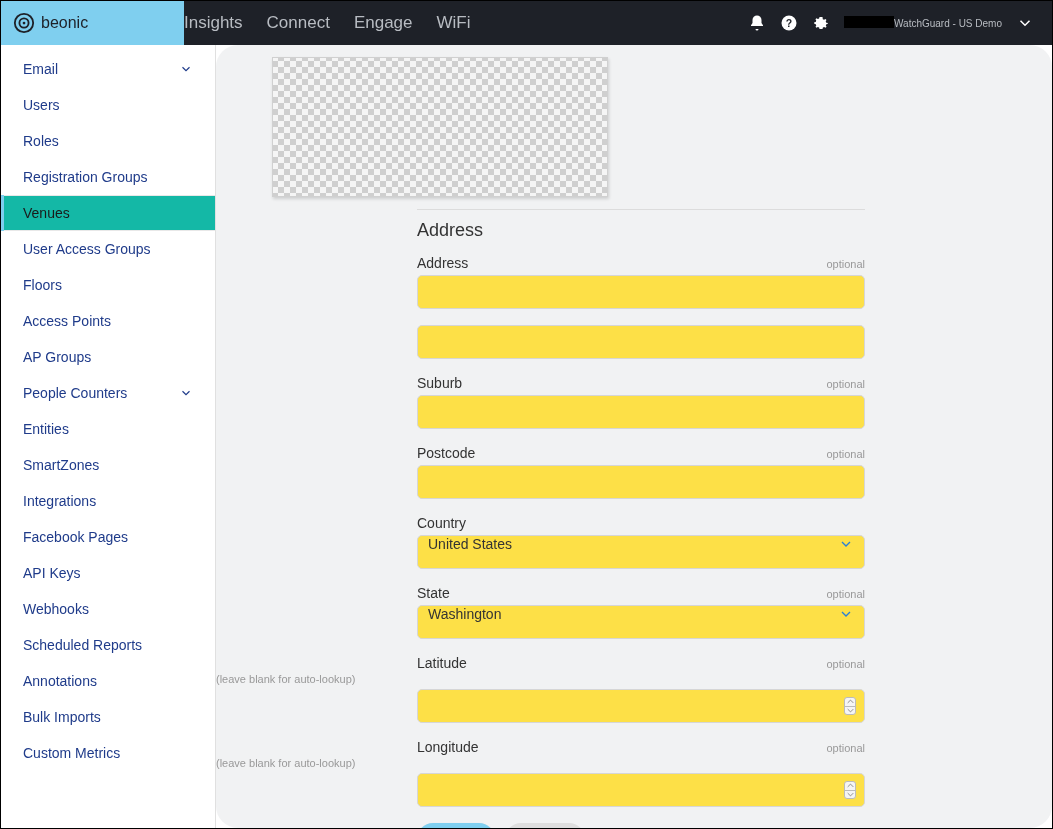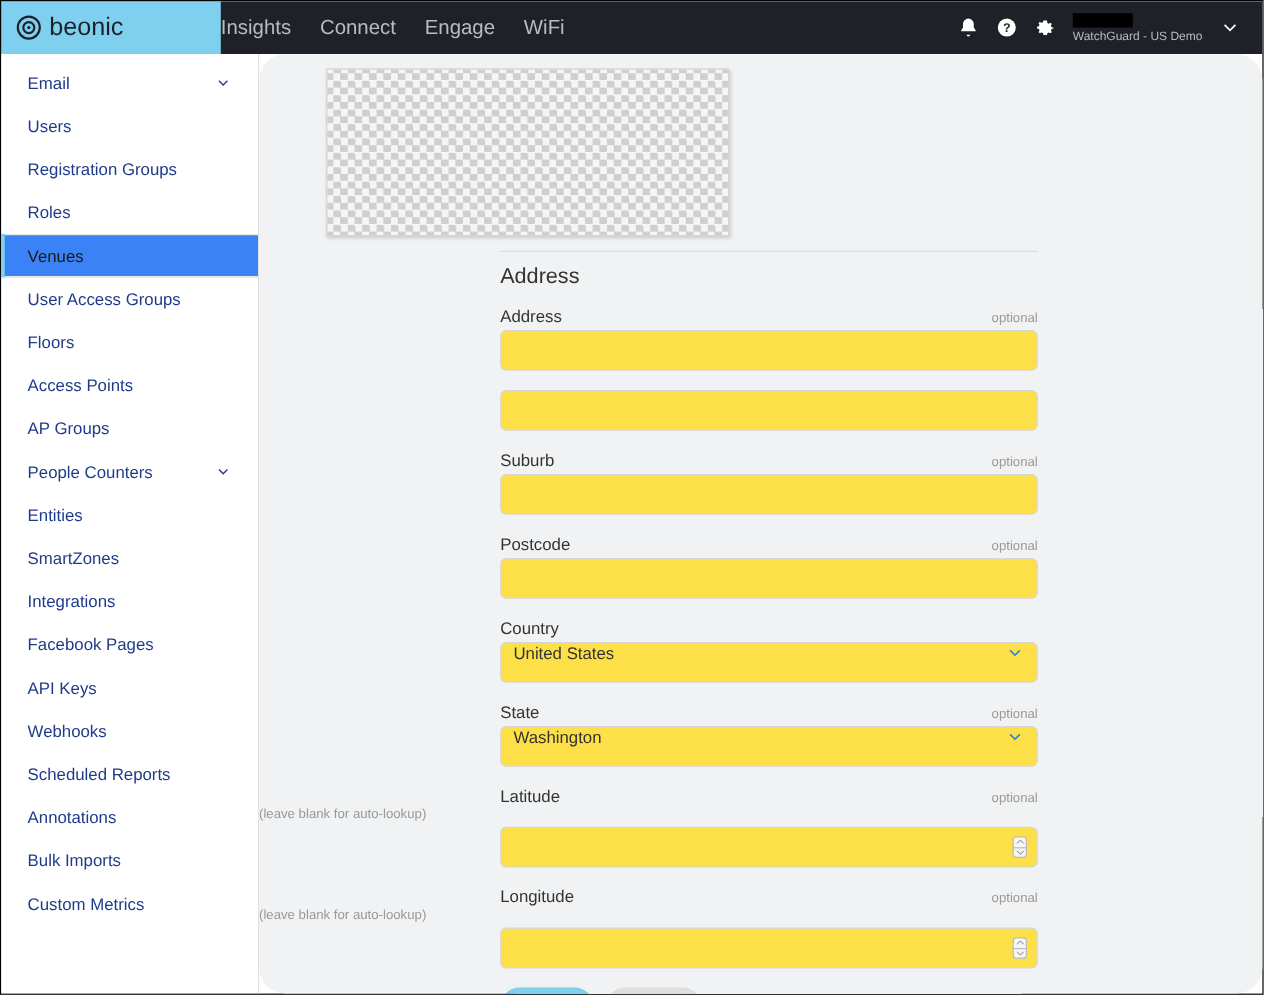--- a/index.html
+++ b/index.html
@@ -1,32 +1,32 @@
 <!DOCTYPE html>
 <html><head>
 <meta charset="utf-8">
 <style>
 * { box-sizing: border-box; margin: 0; padding: 0; }
 body { font-family: -apple-system, BlinkMacSystemFont, "Segoe UI", Arial, sans-serif; font-size: 14px; color: #1a1a1a; background: #fff; width: 1053px; height: 829px; overflow: hidden; border: 1px solid #000; }
 .app { display: flex; flex-direction: column; height: 100%; }
 .topbar { height: 44px; background: #1e2128; display: flex; align-items: center; color: #b8bcc2; }
-.logo-box { width: 183px; height: 44px; background: #7fcfef; display: flex; align-items: center; padding-left: 12px; color: #1e2128; font-size: 21px; font-weight: 500; }
+.logo-box { width: 183px; height: 44px; background: #7fcfef; display: flex; align-items: center; padding-left: 12px; color: #1e2128; font-size: 16px; font-weight: 500; }
 .logo-box svg { width: 22px; height: 22px; margin-right: 6px; }
 .top-nav { display: flex; align-items: center; gap: 24px; font-size: 17px; }
 .top-nav span { cursor: pointer; }
 .top-right { margin-left: auto; display: flex; align-items: center; gap: 14px; padding-right: 18px; }
 .top-right svg { width: 18px; height: 18px; fill: #fff; }
-.org-block { display: flex; flex-direction: column; align-items: flex-start; }
+.org-block { display: flex; flex-direction: row; align-items: center; }
 .org-black { width: 50px; height: 12px; background: #000; margin-bottom: 2px; }
 .org-name { font-size: 10px; color: #b8bcc2; }
 .chev-down { width: 14px; height: 14px; }
 .body { flex: 1; display: flex; overflow: hidden; }
 .sidebar { width: 215px; background: #fff; border-right: 1px solid #e0e0e0; overflow-y: auto; padding-top: 6px; }
 .side-item { display: flex; align-items: center; justify-content: space-between; padding: 10px 22px; color: #1f3b8a; font-size: 14px; cursor: pointer; }
-.side-item.active { background: #3b82f6; color: #1a1a1a; font-weight: 500; border-left: 3px solid #7fcfef; padding-left: 19px; box-shadow: inset 0 1px 0 #e8e8e8, inset 0 -1px 0 #e8e8e8; }
+.side-item.active { background: #14b8a6; color: #1a1a1a; font-weight: 500; border-left: 3px solid #7fcfef; padding-left: 19px; box-shadow: inset 0 1px 0 #e8e8e8, inset 0 -1px 0 #e8e8e8; }
 .side-item svg { width: 14px; height: 14px; stroke: #1f3b8a; }
 .main { flex: 1; background: #f1f2f3; overflow-y: auto; padding: 0 0 30px 0; border-radius: 22px; }
 .content { width: 650px; margin-left: 0; }
 .img-ph { width: 336px; height: 140px; margin: 12px 0 12px 56px; border: 1px solid #d0d0d0; box-shadow: 1px 2px 3px rgba(0,0,0,.15); background: repeating-conic-gradient(#cfcfcf 0% 25%, #f5f5f5 0% 50%) 50% / 12px 12px; }
 .divider { border-top: 1px solid #dcdcdc; width: 448px; margin-left: 201px; margin-bottom: 10px; }
 .section-title { font-size: 18px; font-weight: 500; color: #333; padding-left: 201px; margin-top: 6px; margin-bottom: 14px; }
 .field-row { display: flex; align-items: baseline; padding-left: 201px; width: 649px; margin-bottom: 4px; }
 .field-label { font-size: 14px; color: #333; }
 .field-opt { margin-left: auto; font-size: 11px; color: #999; }
 .field-hint { font-size: 11px; color: #999; margin-top: -2px; margin-bottom: 4px; }
@@ -88,24 +88,24 @@
       <div class="side-item">
           <span>Email</span>
           <svg viewBox="0 0 24 24">
             <path d="M6 9l6 6 6-6" fill="none" stroke-width="2"></path>
           </svg>
         </div>
       <div class="side-item">
           <span>Users</span>
         </div>
       <div class="side-item">
+          <span>Roles</span>
+        </div>
+      <div class="side-item">
           <span>Registration Groups</span>
-        </div>
-      <div class="side-item">
-          <span>Roles</span>
         </div>
       <div class="side-item active">
           <span>Venues</span>
         </div>
       <div class="side-item">
           <span>User Access Groups</span>
         </div>
       <div class="side-item">
           <span>Floors</span>
         </div>

